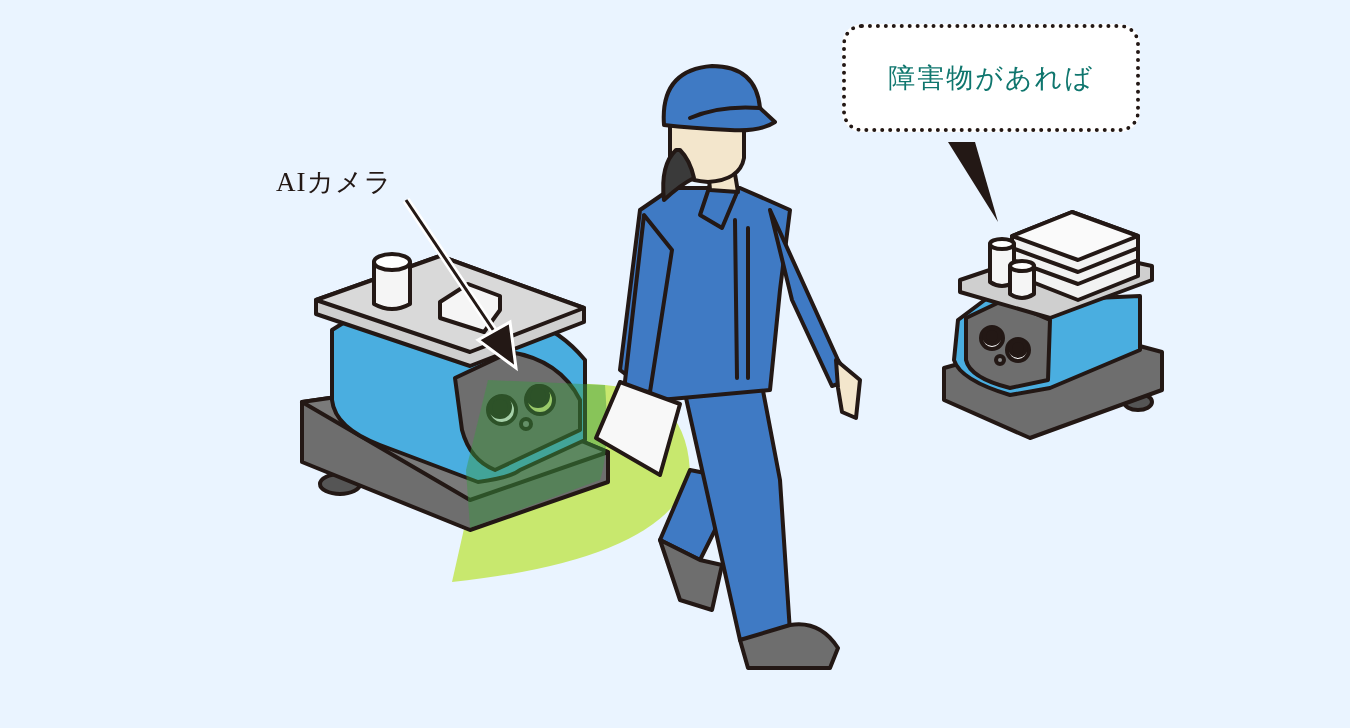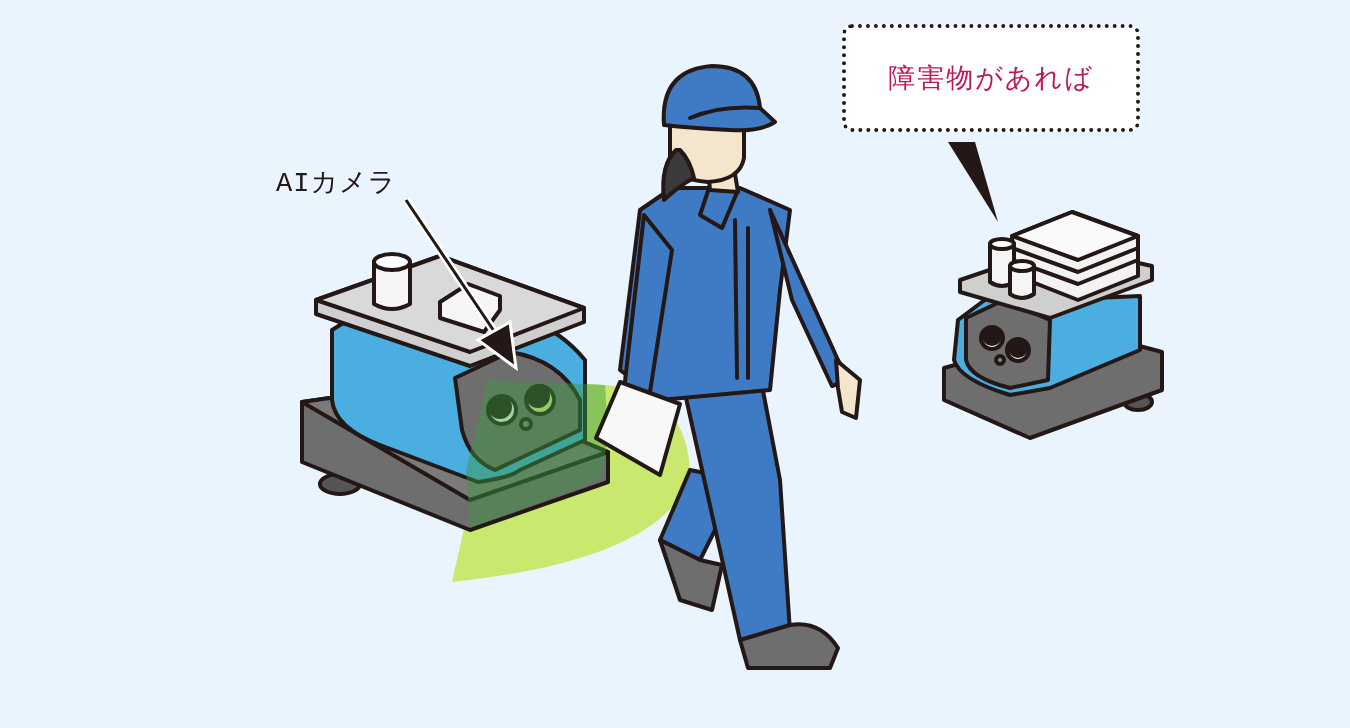--- a/index.html
+++ b/index.html
@@ -6,28 +6,28 @@
     body {
       width: 1350px; height: 728px; overflow: hidden;
       background: #eaf4ff;
       font-family: "DejaVu Sans", sans-serif;
       position: relative;
     }
     .scene { position: absolute; left: 0; top: 0; width: 1350px; height: 728px; }
     .label-camera {
       position: absolute; left: 276px; top: 164px;
       font-size: 27px; color: #231815; letter-spacing: 1px;
-      font-family: Liberation Mono, monospace;
+      font-family: Liberation Serif, serif;
     }
     .bubble {
       position: absolute; left: 842px; top: 24px; width: 298px; height: 108px;
-      border: 4px dotted #231815; border-radius: 10px; background: #ffffff;
+      border: 4px dotted #231815; border-radius: 20px; background: #ffffff;
       box-sizing: border-box;
       display: flex; flex-direction: column; justify-content: center; align-items: center;
-      font-size: 27px; color: #be185d; line-height: 40px;
+      font-size: 27px; color: #0f766e; line-height: 40px;
     }
     .bubble span { display: block; letter-spacing: 2px; }
   </style>
 </head>
 <body>
 
 <svg class="scene" viewBox="0 0 1350 728" xmlns="http://www.w3.org/2000/svg">
 
   <g>
     <path d="M498 378 L605 385 Q690 392 690 478 Q660 560 452 582 Z" fill="#c8e86e"></path>

